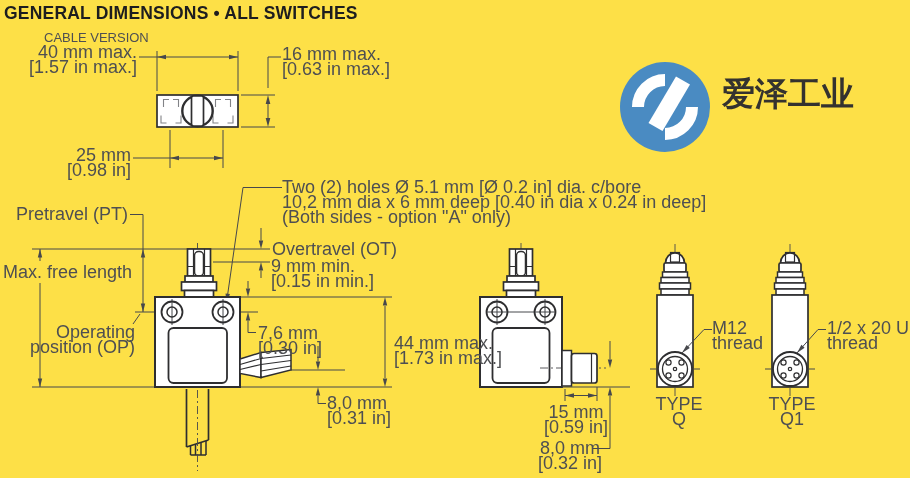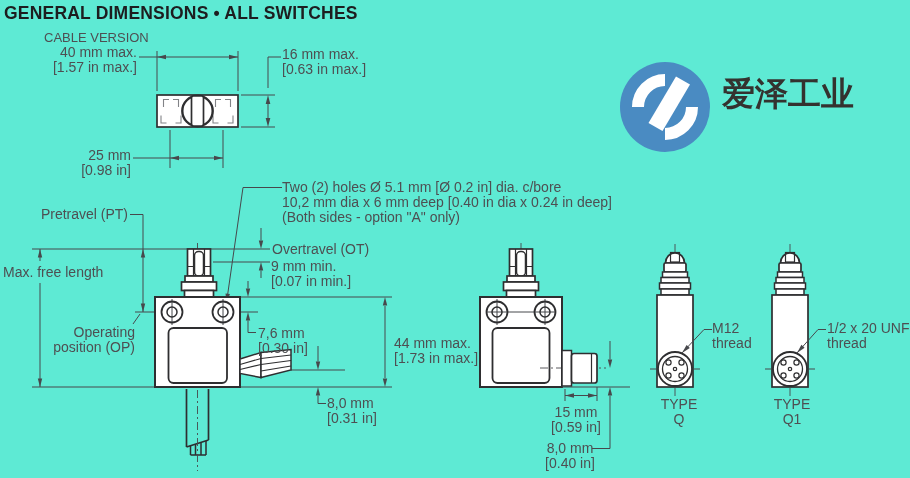--- a/index.html
+++ b/index.html
@@ -1,27 +1,27 @@
 <!DOCTYPE html>
 <html><head>
 <meta charset="utf-8">
 <style>
   html,body{margin:0;padding:0;background:#fff;}
-  #canvas{position:relative;width:910px;height:478px;background:#5eead4;overflow:hidden;
+  #canvas{position:relative;width:910px;height:478px;background:#fde047;overflow:hidden;
           font-family:"Liberation Sans",sans-serif;}
   svg{position:absolute;left:0;top:0;}
   .o  {fill:#fff;stroke:#2e2e30;stroke-width:1.7;}
   .o2 {fill:#fff;stroke:#2e2e30;stroke-width:2;}
   .t  {fill:none;stroke:#2e2e30;stroke-width:1.5;}
   .tt {fill:none;stroke:#2e2e30;stroke-width:1.2;}
   .d  {fill:none;stroke:#47484c;stroke-width:1;}
   .ar {fill:#47484c;stroke:none;}
   .cl {fill:none;stroke:#47484c;stroke-width:.9;stroke-dasharray:8 3 2 3;}
   .h  {fill:none;stroke:#828387;stroke-width:1.1;}
-  .lbl{position:absolute;font-size:14px;line-height:15px;color:#4e4f52;white-space:nowrap;}
+  .lbl{position:absolute;font-size:18px;line-height:15px;color:#4e4f52;white-space:nowrap;}
   .lbl .ln{display:block;}
   .r{text-align:right;}
   .c{text-align:center;transform:translateX(-50%);}
   .title{position:absolute;left:4px;top:2px;font-size:17.5px;line-height:22px;font-weight:700;
          color:#1d1d1f;letter-spacing:.2px;}
   .cap{position:absolute;left:44px;top:30px;font-size:13px;color:#4e4f52;}
   .logo-zh{position:absolute;left:722px;top:75px;font-size:33px;line-height:37px;font-weight:700;color:#34322f;}
   .logo-en{position:absolute;left:723px;top:113px;font-size:15.5px;line-height:18px;color:#6e7175;letter-spacing:1.2px;}
 </style>
 </head>
@@ -218,42 +218,42 @@
 <div class="lbl" style="left:282px;top:180px">
   <span class="ln">Two (2) holes Ø 5.1 mm [Ø 0.2 in] dia. c/bore</span>
   <span class="ln">10,2 mm dia x 6 mm deep [0.40 in dia x 0.24 in deep]</span>
   <span class="ln">(Both sides - option "A" only)</span>
 </div>
 <div class="lbl" style="left:272px;top:242px">
   <span class="ln">Overtravel (OT)</span>
 </div>
 <div class="lbl" style="left:271px;top:259px">
   <span class="ln">9 mm min.</span>
-  <span class="ln">[0.07 in min.]</span>
+  <span class="ln">[0.15 in min.]</span>
 </div>
 <div class="lbl" style="left:258px;top:326px">
   <span class="ln">7,6 mm</span>
   <span class="ln">[0.30 in]</span>
 </div>
 <div class="lbl" style="left:394px;top:336px">
   <span class="ln">44 mm max.</span>
   <span class="ln">[1.73 in max.]</span>
 </div>
 <div class="lbl" style="left:327px;top:396px">
   <span class="ln">8,0 mm</span>
   <span class="ln">[0.31 in]</span>
 </div>
 
 <div class="lbl c" style="left:576px;top:405px">
   <span class="ln">15 mm</span>
   <span class="ln">[0.59 in]</span>
 </div>
 <div class="lbl c" style="left:570px;top:441px">
   <span class="ln">8,0 mm</span>
-  <span class="ln">[0.40 in]</span>
+  <span class="ln">[0.32 in]</span>
 </div>
 
 <div class="lbl" style="left:712px;top:321px">
   <span class="ln">M12</span>
   <span class="ln">thread</span>
 </div>
 <div class="lbl" style="left:827px;top:321px">
   <span class="ln">1/2 x 20 UNF</span>
   <span class="ln">thread</span>
 </div>

